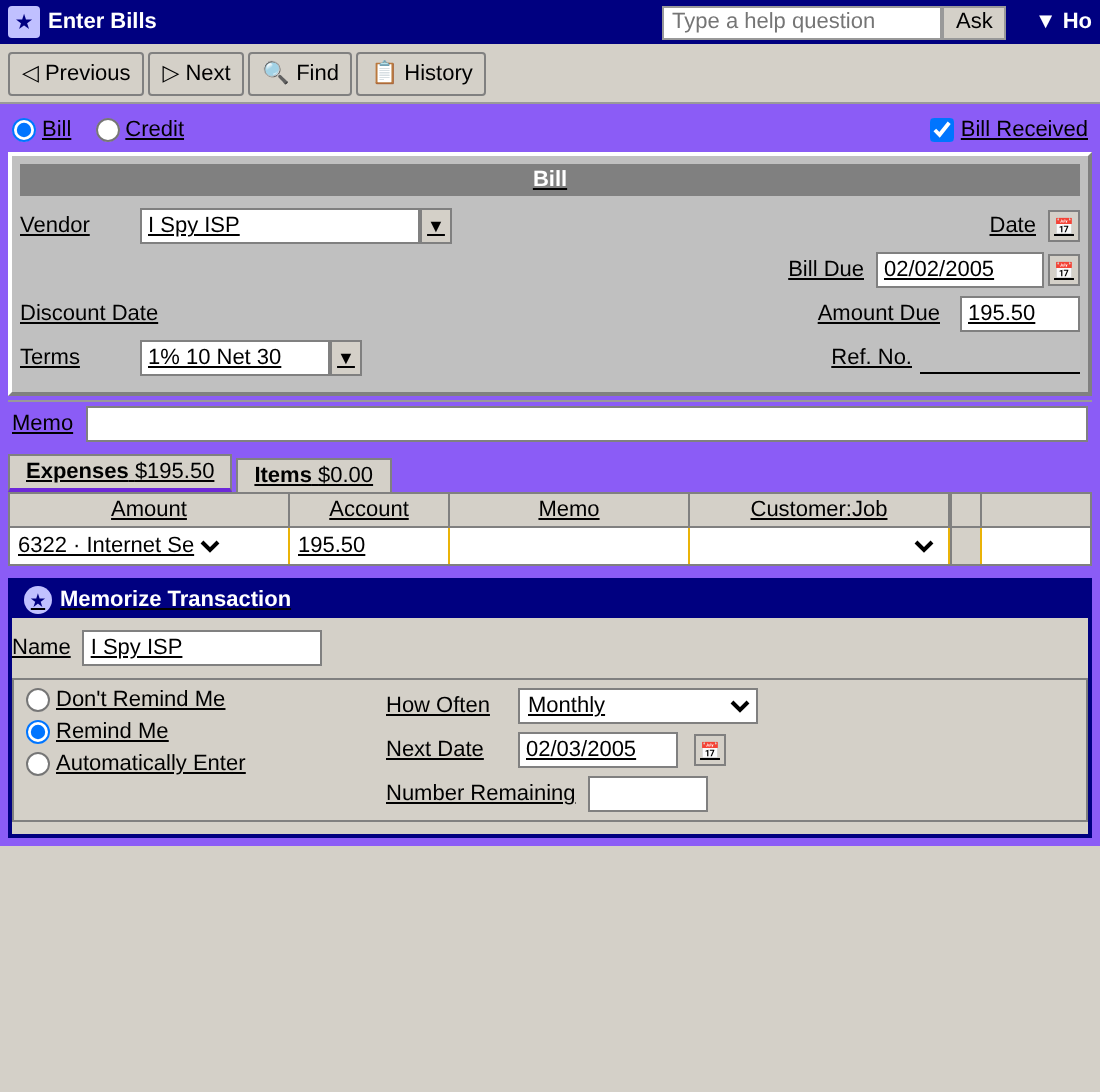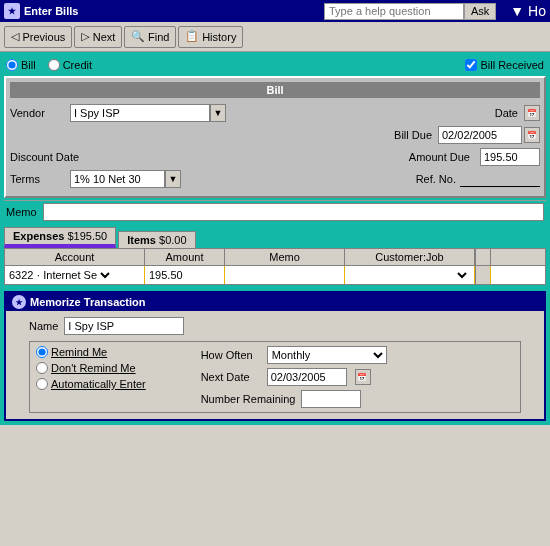--- a/index.html
+++ b/index.html
@@ -51,22 +51,23 @@
     .ask-btn {
       background: #d4d0c8;
       border: 1px solid #999;
       padding: 1px 6px;
       font-size: 11px;
       cursor: pointer;
       height: 17px;
     }
     .title-arrow {
       color: white;
-      font-size: 14px;
+      font-size: 11px;
       padding-left: 6px;
+      font-weight: bold;
     }
 
     
     .toolbar {
       background: #d4d0c8;
       border-bottom: 1px solid #999;
       display: flex;
       align-items: center;
       padding: 2px 4px;
       height: 30px;
@@ -80,22 +81,23 @@
       cursor: pointer;
       display: flex;
       align-items: center;
       gap: 3px;
       height: 22px;
       border-radius: 2px;
     }
 
     
     .main-content {
-      background: #14b8a6;
+      background: #8b5cf6;
       padding: 4px;
+      text-decoration: underline;
     }
 
     
     .radio-row {
       display: flex;
       align-items: center;
       padding: 3px 2px;
       justify-content: space-between;
     }
     .radio-group {
@@ -232,21 +234,21 @@
       font-size: 11px;
       border: 1px solid #808080;
       border-bottom: none;
       background: #d4d0c8;
       cursor: pointer;
       margin-right: 2px;
       font-weight: bold;
     }
     .tab.active {
       background: #d4d0c8;
-      border-bottom: 4px solid #6d28d9;
+      border-bottom: 2px solid #6d28d9;
       position: relative;
       z-index: 1;
     }
     .tab-amount {
       font-weight: normal;
     }
 
     
     .expenses-table {
       border: 1px solid #808080;
@@ -308,21 +310,21 @@
       height: 14px;
       background: #c0c0ff;
       border-radius: 50%;
       display: flex;
       align-items: center;
       justify-content: center;
       font-size: 8px;
       color: #000080;
     }
     .memorize-body {
-      padding: 6px 23px;
+      padding: 6px 0;
     }
     .name-row {
       display: flex;
       align-items: center;
       gap: 6px;
       margin-bottom: 6px;
     }
     .name-input {
       border: 1px solid #808080;
       background: white;
@@ -486,22 +488,22 @@
       <span class="tab-amount">$195.50</span>
     </div>
     <div class="tab">
       <span>Items</span>
       <span class="tab-amount">$0.00</span>
     </div>
   </div>
 
   <div class="expenses-table">
     <div class="table-header-row">
+      <div class="table-col-header">Amount</div>
       <div class="table-col-header">Account</div>
-      <div class="table-col-header">Amount</div>
       <div class="table-col-header">Memo</div>
       <div class="table-col-header">Customer:Job</div>
       <div class="table-col-header scroll-bar"></div>
     </div>
     <div class="table-data-row">
       <div class="table-cell">
         <span>6322 · Internet Se</span>
         <select style="border:none; background:transparent; font-size:11px; width:16px; padding:0;"><option>▼</option></select>
       </div>
       <div class="table-cell">
@@ -522,26 +524,26 @@
     </div>
     <div class="memorize-body">
       <div class="name-row">
         <span>Name</span>
         <input class="name-input" type="text" value="I Spy ISP" style="">
       </div>
 
       <div class="options-row">
         <div class="radio-options">
           <label class="radio-item">
+            <input type="radio" name="reminder" style="">
+            <span class="underline">Don't Remind Me</span>
+          </label>
+          <label class="radio-item">
             <input type="radio" name="reminder" checked="" style="">
             <span class="underline">Remind Me</span>
-          </label>
-          <label class="radio-item">
-            <input type="radio" name="reminder" style="">
-            <span class="underline">Don't Remind Me</span>
           </label>
           <label class="radio-item">
             <input type="radio" name="reminder" style="">
             <span class="underline">Automatically Enter</span>
           </label>
         </div>
 
         <div class="how-often-row">
           <div class="how-often-item">
             <span style="min-width:60px;">How Often</span>

